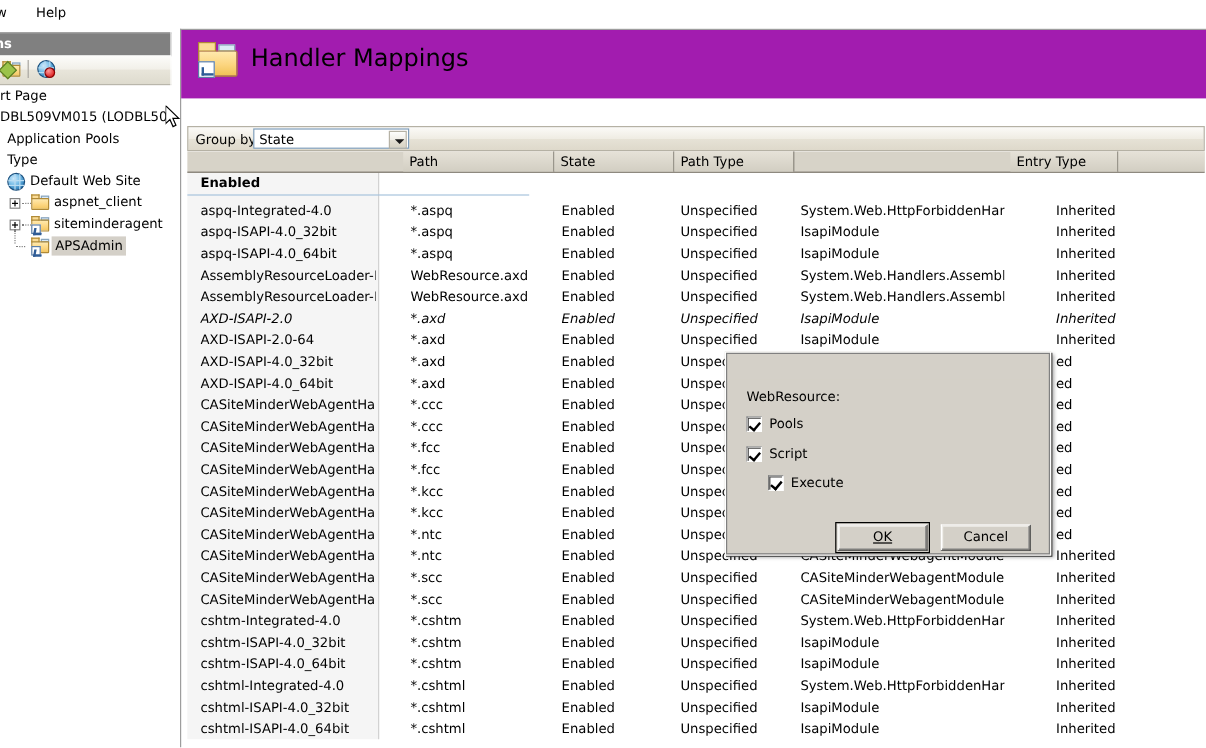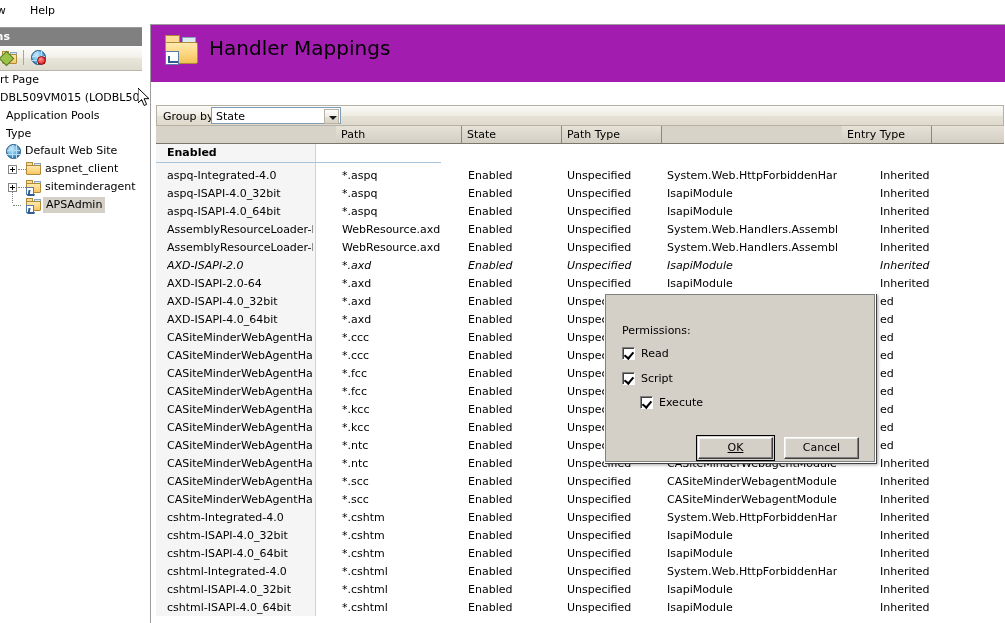--- a/index.html
+++ b/index.html
@@ -599,25 +599,25 @@
             <div class="cell c-handler">IsapiModule</div>
             <div class="cell c-entry">Inherited</div>
           </div>
         </div>
     </div>
   </div>
 
   <div class="dialog">
     <div class="dlg-inner">
       <div class="dlg-body">
-        <div class="perm-label">Permissions:</div>
+        <div class="perm-label">WebResource:</div>
 
         <div class="chkrow" style="left:14px;top:31px;">
           <span class="chkbox checked"></span>
-          <span class="chklabel">Read</span>
+          <span class="chklabel">Pools</span>
         </div>
 
         <div class="chkrow" style="left:14px;top:56px;">
           <span class="chkbox checked"></span>
           <span class="chklabel">Script</span>
         </div>
 
         <div class="chkrow" style="left:32px;top:80px;">
           <span class="chkbox checked"></span>
           <span class="chklabel">Execute</span>

